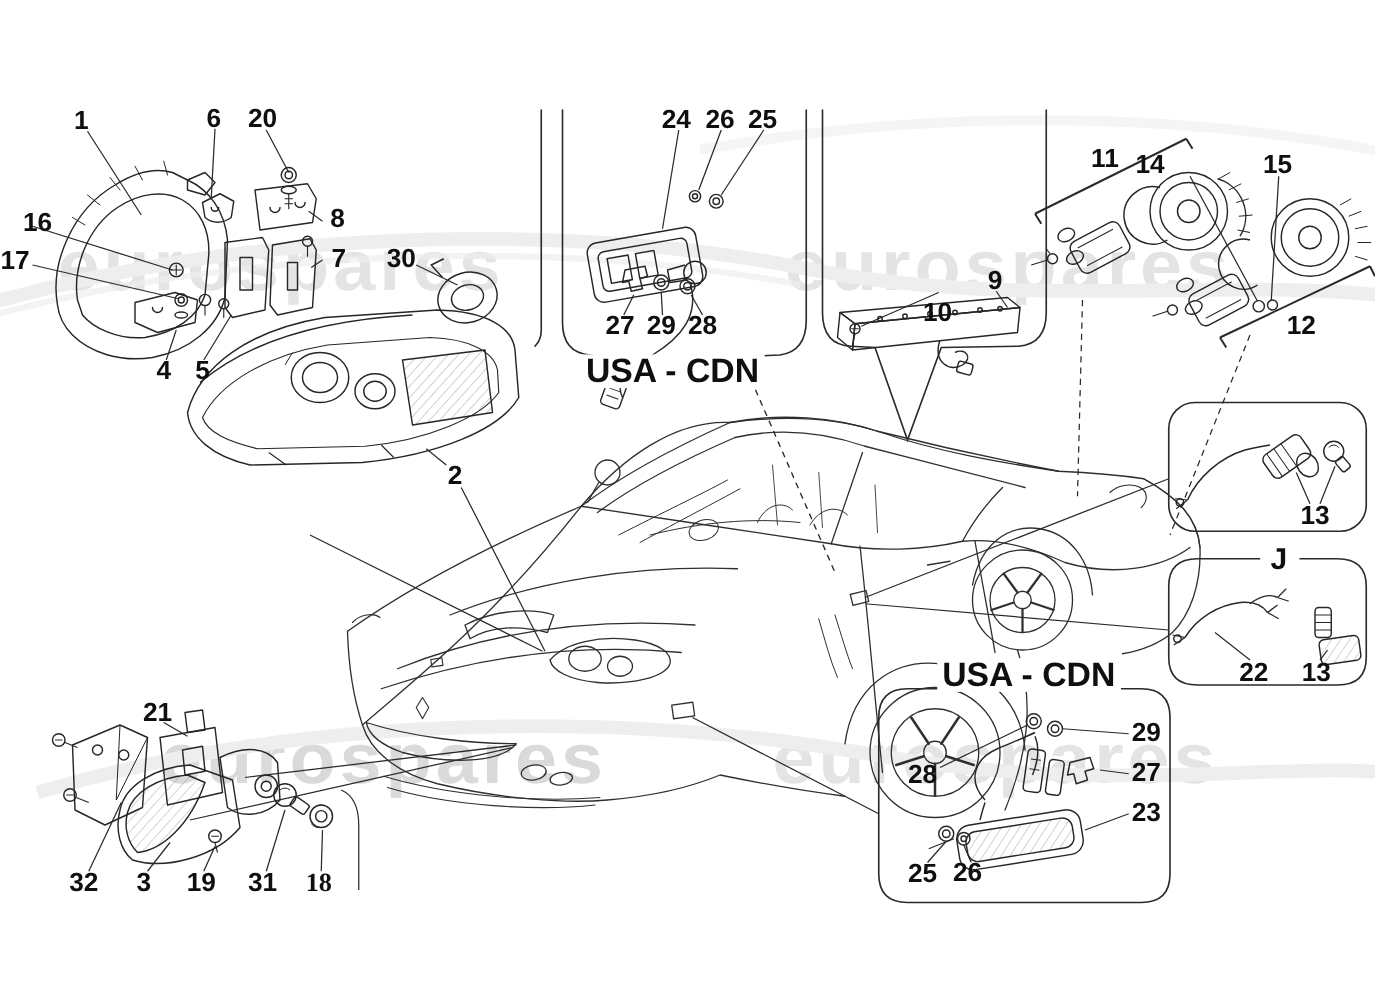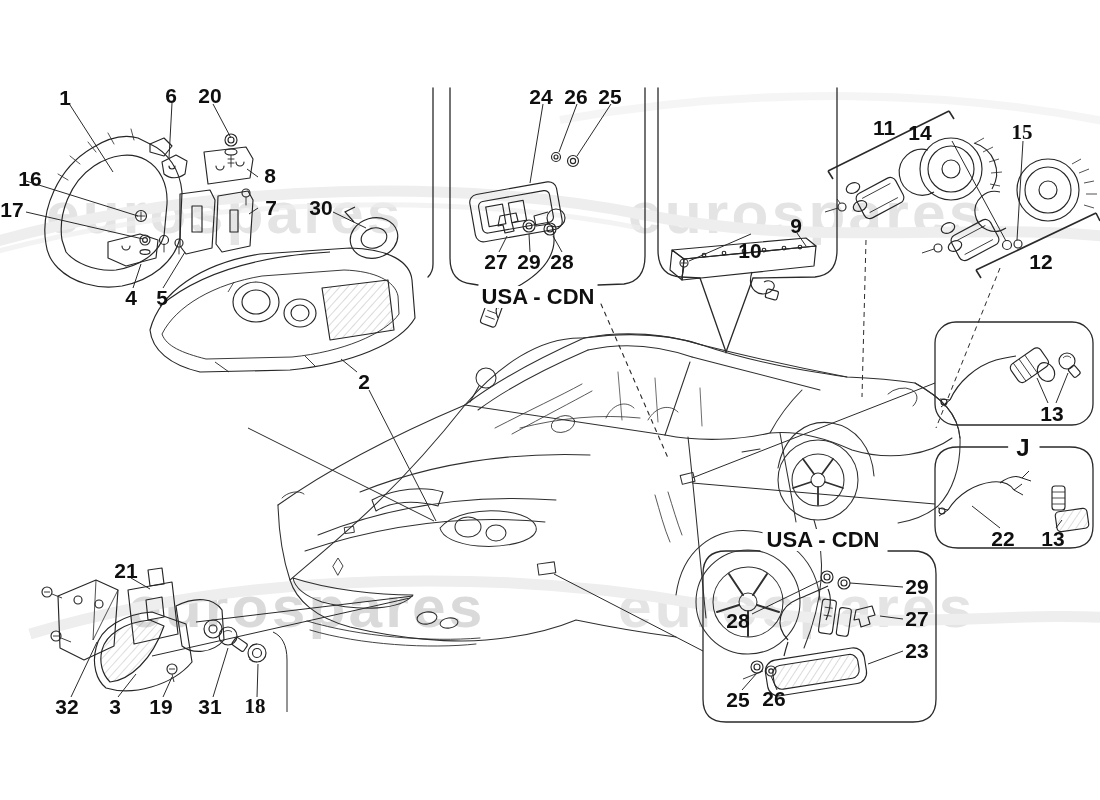--- a/index.html
+++ b/index.html
@@ -4,21 +4,21 @@
 <style>
   html,body{margin:0;padding:0;background:#fff;}
   #stage{position:relative;width:1100px;height:800px;background:#ffffff;overflow:hidden;
          font-family:"Liberation Sans", sans-serif;}
   #diagram-svg{position:absolute;left:0;top:0;}
   .wm{position:absolute;font-weight:700;font-size:57px;letter-spacing:3px;color:#e4e4e4;
       white-space:nowrap;transform:scaleX(1.06);transform-origin:left center;user-select:none;}
   .wm.solid{color:#dadada;}
   .callout{position:absolute;transform:translate(-50%,-50%);font-weight:700;font-size:21px;
            color:#0f0f0f;white-space:nowrap;line-height:1;}
-  .region-label{position:absolute;transform:translate(-50%,-50%);font-weight:700;font-size:22px;
+  .region-label{position:absolute;transform:translate(-50%,-50%);font-weight:700;font-size:27px;
                 color:#0f0f0f;white-space:nowrap;background:#fff;padding:0 4px;line-height:1;}
   .region-label.j{font-size:24px;padding:0 8px;}
 </style>
 </head>
 <body>
 
 <div id="stage">
 
   <div class="wm" style="left:46px;top:180px">eurospares</div>
   <div class="wm" style="left:628px;top:180px">eurospares</div>
@@ -413,21 +413,21 @@
       <div class="callout" style="left: 541px; top: 96px;">24</div>
       <div class="callout" style="left: 576px; top: 96px;">26</div>
       <div class="callout" style="left: 610px; top: 96px;">25</div>
       <div class="callout" style="left: 496px; top: 261px;">27</div>
       <div class="callout" style="left: 529px; top: 261px;">29</div>
       <div class="callout" style="left: 562px; top: 261px;">28</div>
       <div class="callout" style="left: 750px; top: 226px; margin-top: 24px;">10</div>
       <div class="callout" style="left: 796px; top: 225px;">9</div>
       <div class="callout" style="left: 884px; top: 127px;">11</div>
       <div class="callout" style="left: 920px; top: 132px;">14</div>
-      <div class="callout" style="left: 1022px; top: 132px; font-family: Liberation Serif, serif;">15</div>
+      <div class="callout" style="left: 1022px; top: 132px;">15</div>
       <div class="callout" style="left: 1041px; top: 261px;">12</div>
       <div class="callout" style="left: 1052px; top: 413px;">13</div>
       <div class="callout" style="left: 1003px; top: 538px;">22</div>
       <div class="callout" style="left: 1053px; top: 538px;">13</div>
       <div class="callout" style="left: 917px; top: 586px;">29</div>
       <div class="callout" style="left: 917px; top: 618px;">27</div>
       <div class="callout" style="left: 917px; top: 650px;">23</div>
       <div class="callout" style="left: 738px; top: 620px;">28</div>
       <div class="callout" style="left: 738px; top: 699px;">25</div>
       <div class="callout" style="left: 774px; top: 698px;">26</div>

